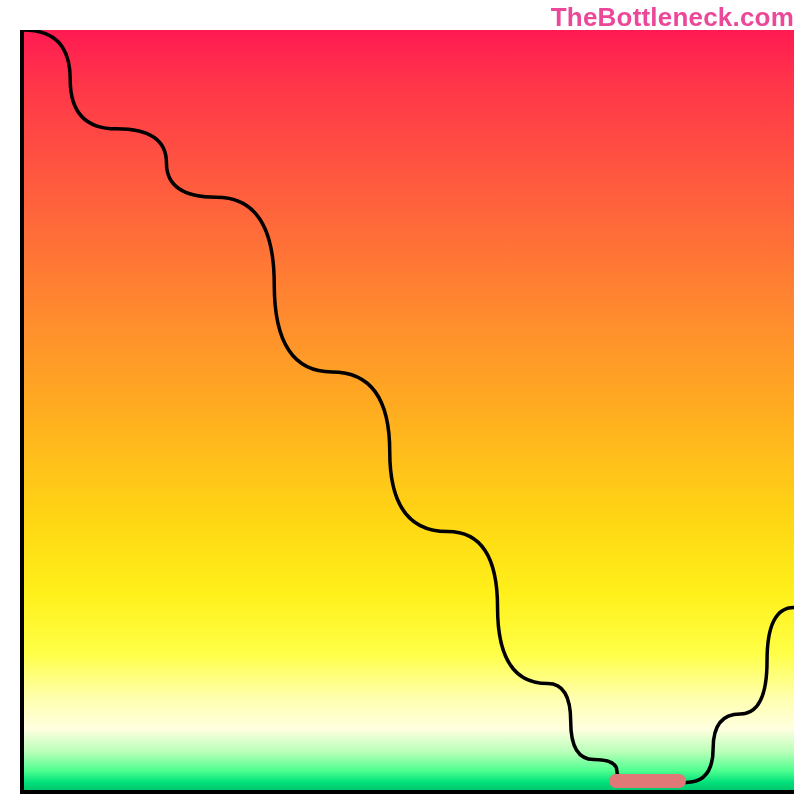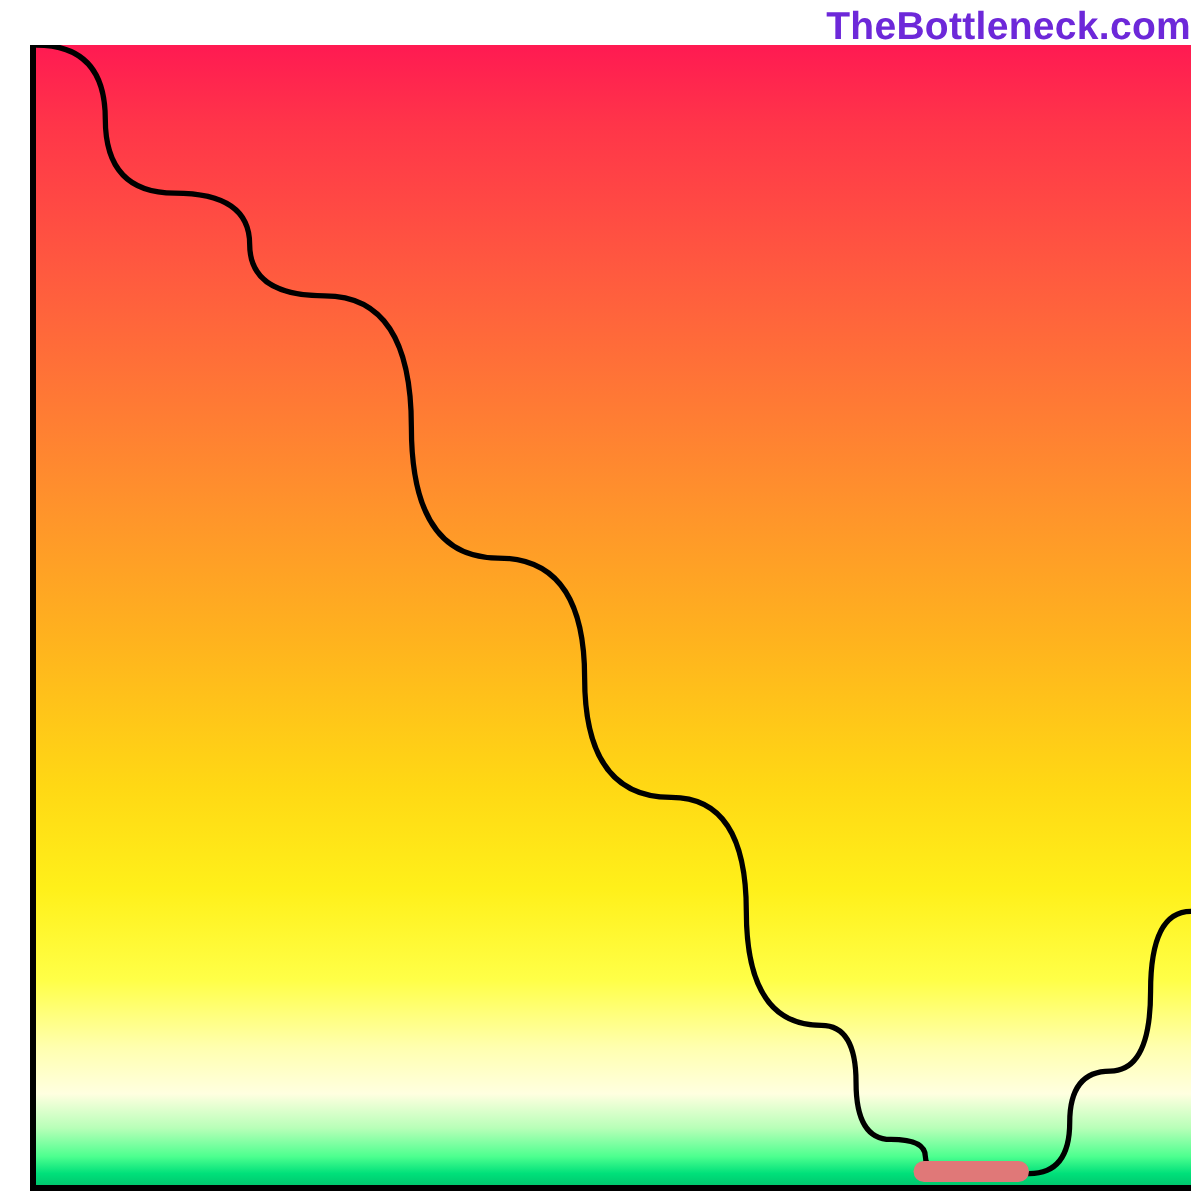--- a/index.html
+++ b/index.html
@@ -14,21 +14,21 @@
     position: relative;
     width: 800px;
     height: 800px;
   }
   .watermark {
     position: absolute;
     top: 2px;
     right: 6px;
     font-size: 26px;
     font-weight: bold;
-    color: #6d28d9;
+    color: #ec4899;
     letter-spacing: 0.2px;
     user-select: none;
   }
   .plot-area {
     position: absolute;
     left: 20px;
     top: 30px;
     width: 770px;
     height: 760px;
     border-left: 4px solid #000;

